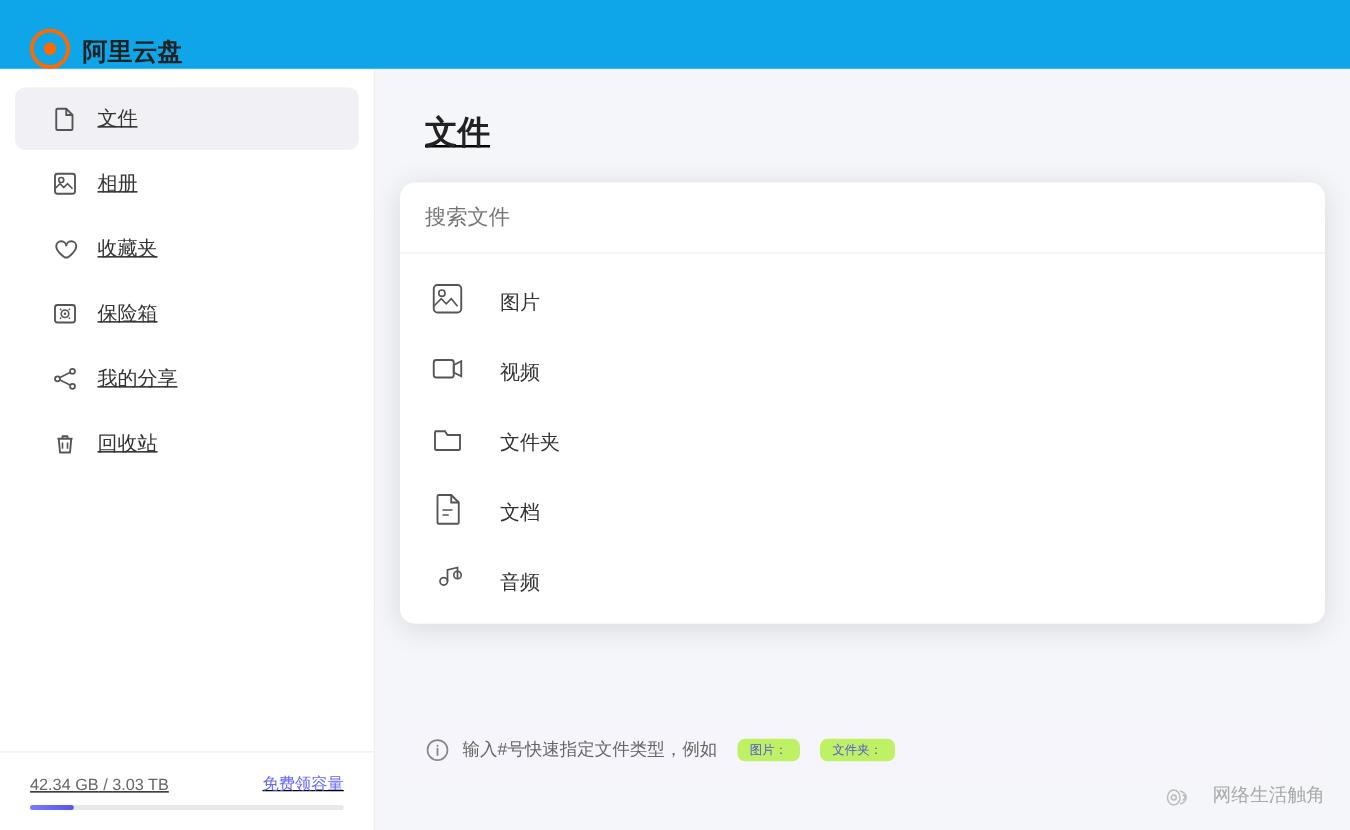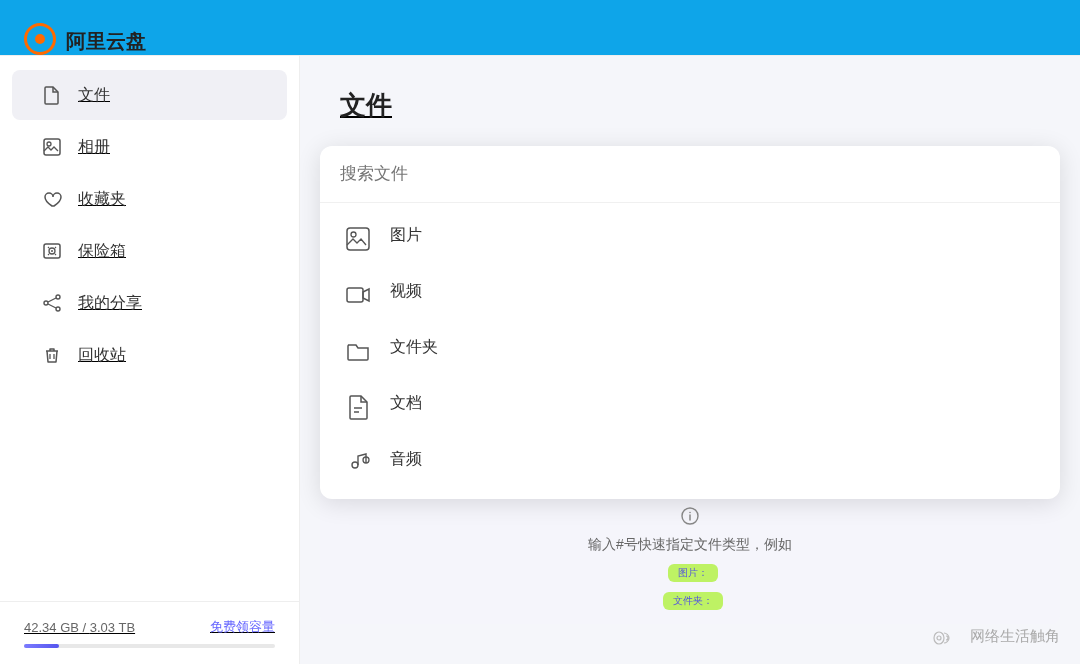--- a/index.html
+++ b/index.html
@@ -161,23 +161,23 @@
       outline: none;
       font-size: 17px;
       color: #aaa;
       background: transparent;
     }
     .search-type-list {
       padding: 8px 0;
     }
     .search-type-item {
       display: flex;
-      align-items: flex-start;
+      align-items: flex-end;
       padding: 14px 24px;
-      gap: 18px;
+      gap: 28px;
       cursor: pointer;
     }
     .search-type-icon {
       width: 28px;
       height: 28px;
       display: flex;
       align-items: center;
       justify-content: center;
       flex-shrink: 0;
     }
@@ -192,21 +192,20 @@
       bottom: 40px;
       left: 20px;
       right: 20px;
       background: #f5f5fb;
       border-radius: 8px;
       padding: 14px 20px;
       display: flex;
       align-items: center;
       gap: 10px;
       z-index: 5;
-      flex-direction: column;
     }
     .hint-icon {
       width: 20px;
       height: 20px;
       display: flex;
       align-items: center;
       justify-content: center;
       flex-shrink: 0;
     }
     .hint-text {

